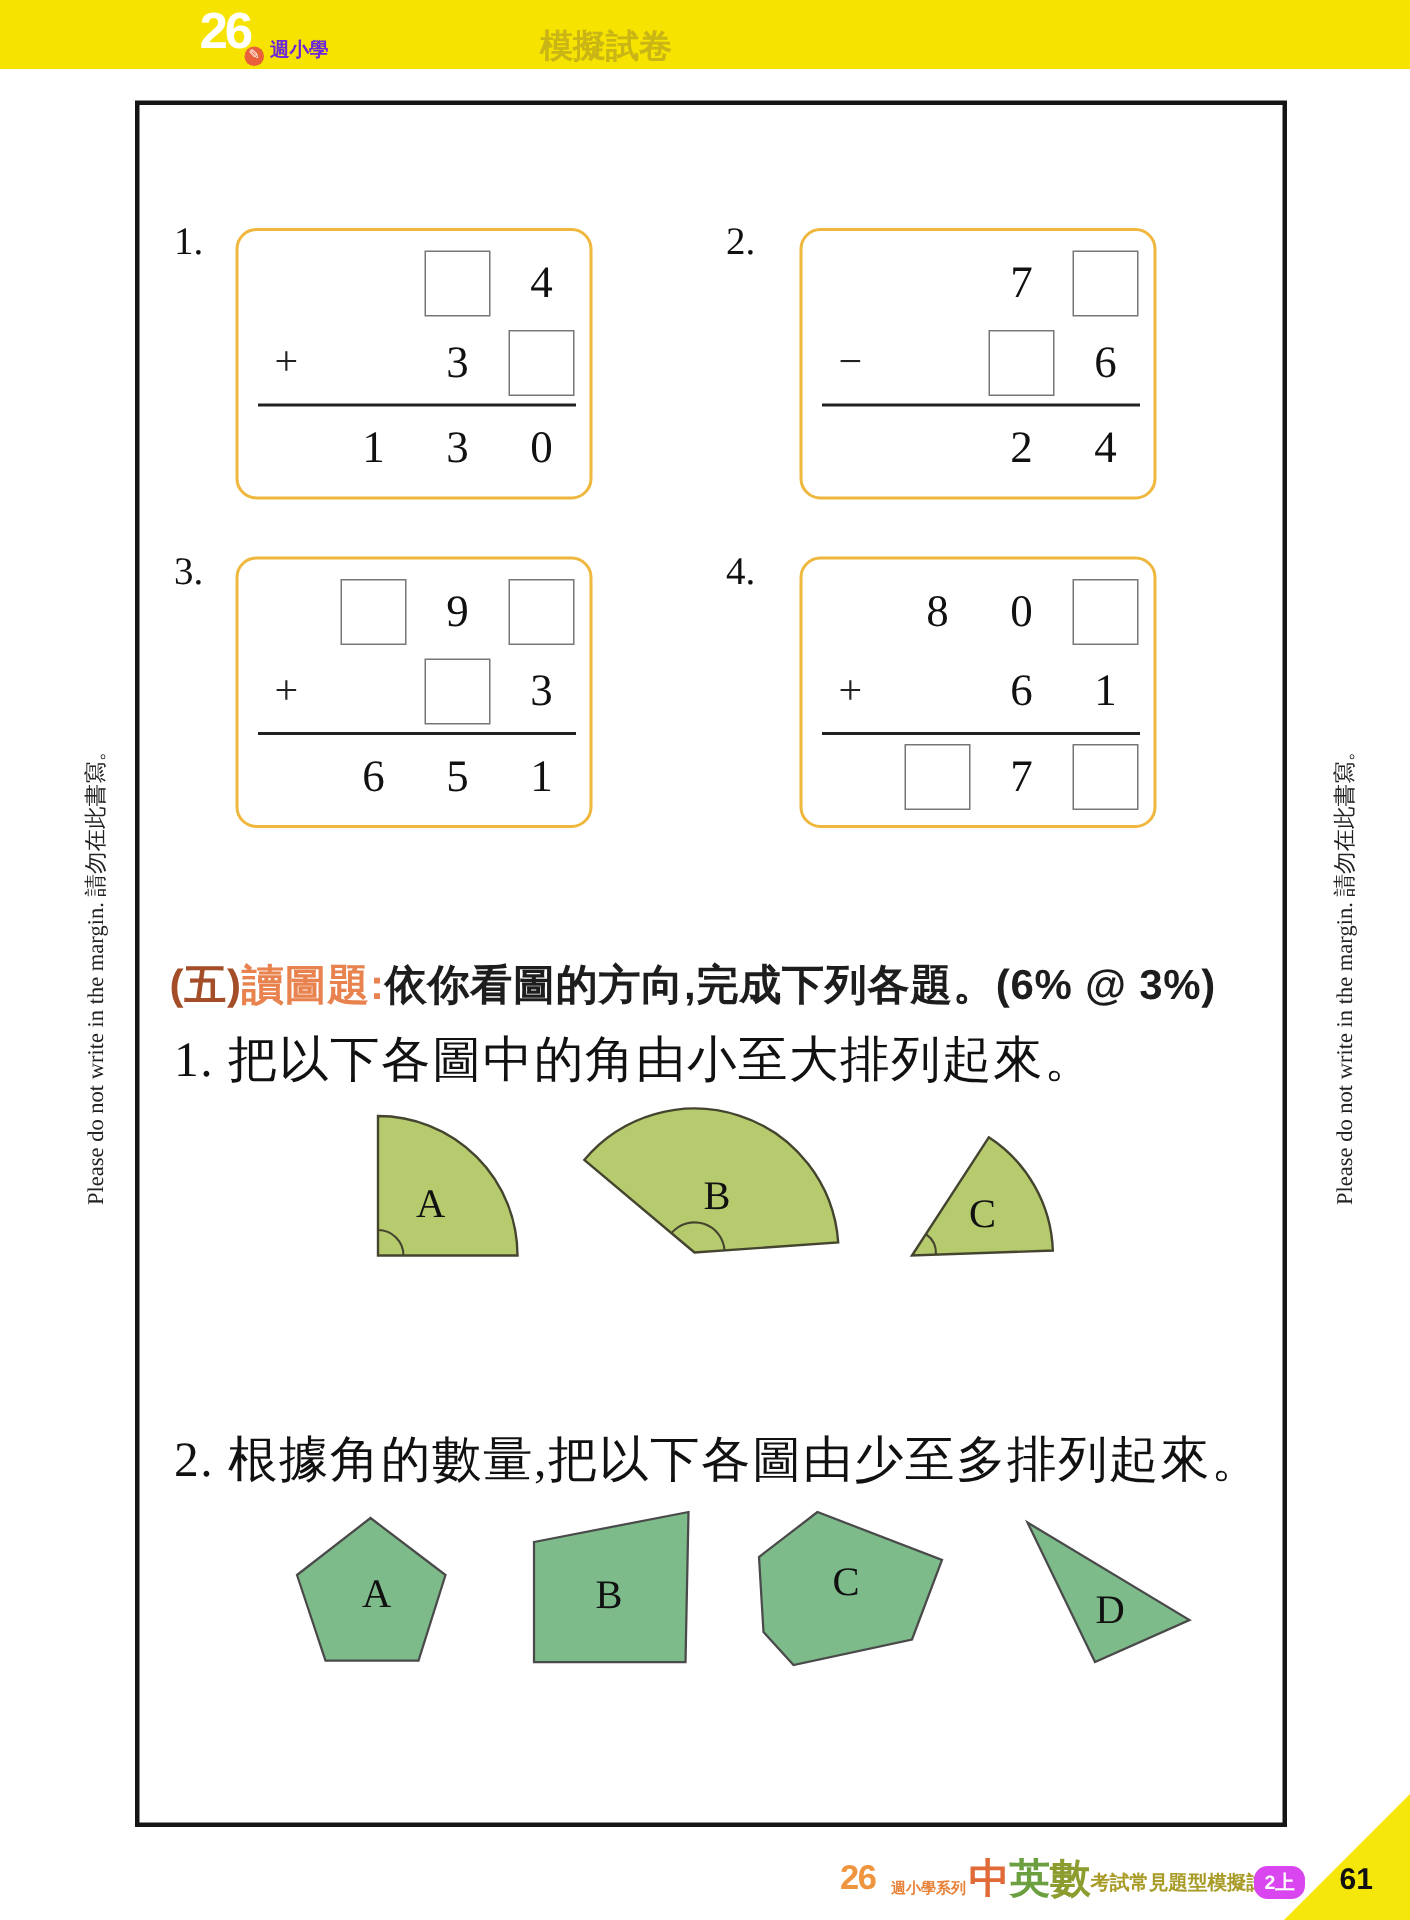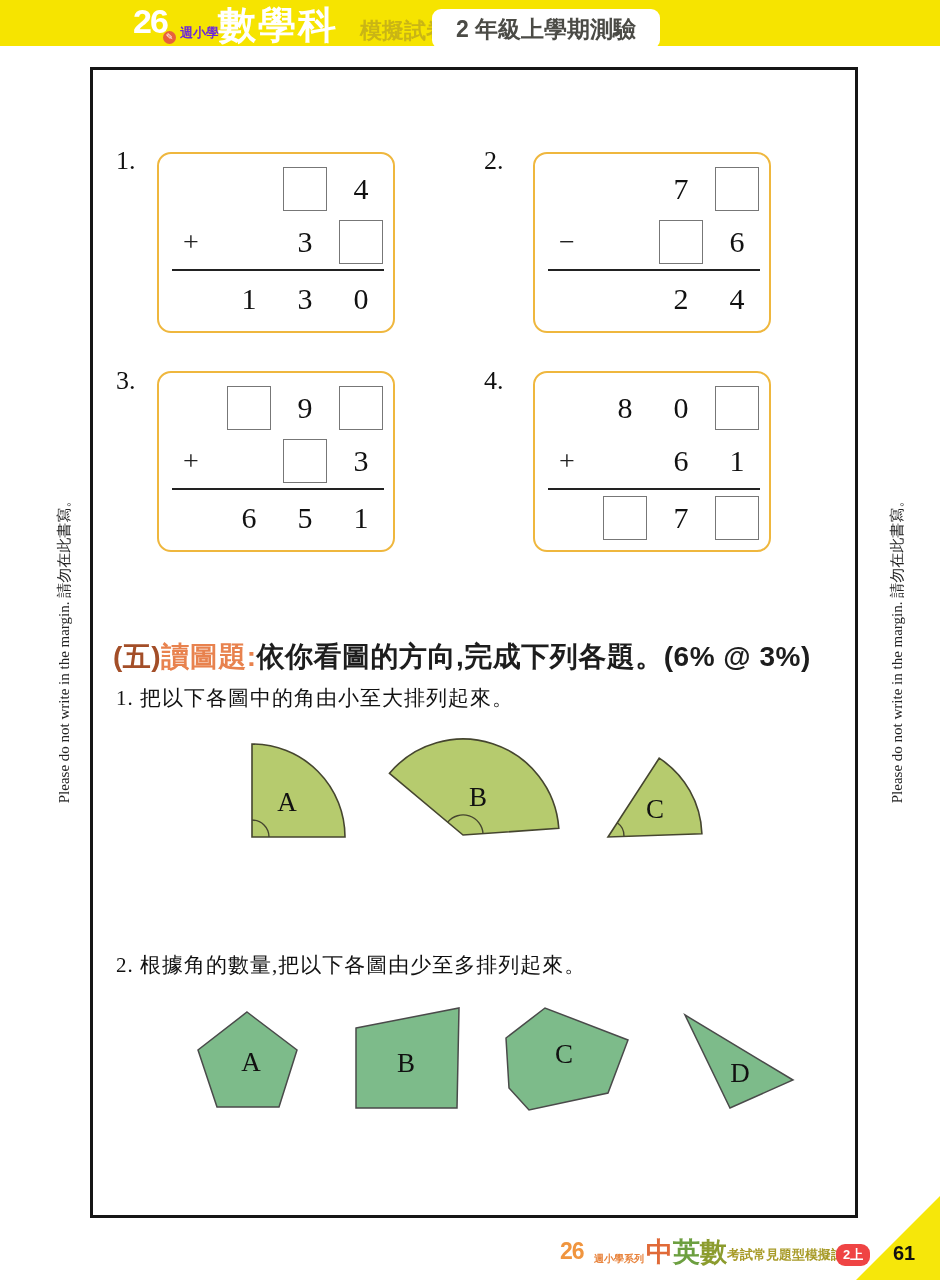--- a/index.html
+++ b/index.html
@@ -26,21 +26,21 @@
         box-sizing:border-box;background:#fff;}
   .margin-note{position:absolute;white-space:nowrap;font-family:"Liberation Serif",serif;
         font-size:15px;color:#222;transform:translate(-50%,-50%) rotate(-90deg);}
   .margin-note.left{left:64px;top:648px;}
   .margin-note.right{left:897px;top:648px;}
   
   .sec-heading{position:absolute;font-family:"Liberation Sans",sans-serif;font-weight:bold;
         font-size:28px;color:#1d1d1d;white-space:nowrap;letter-spacing:0.5px;}
   .sec-label{color:#A34E28;}
   .sec-title{color:#E8824E;}
-  .q-text{position:absolute;font-size:21px;color:#111;white-space:nowrap;letter-spacing:1px;}
+  .q-text{position:absolute;font-size:33px;color:#111;white-space:nowrap;letter-spacing:1px;}
   .prob-num{position:absolute;font-size:26px;color:#111;}
   
   .calc-box{position:absolute;width:238px;height:181px;border:2.5px solid #EFB73E;
         border-radius:14px;background:#fff;box-sizing:border-box;}
   .calc-inner{padding-top:9px;}
   .calc-row{display:flex;align-items:center;height:52px;padding-left:24px;}
   .calc-row.r2{height:54px;}
   .calc-row.res{height:56px;}
   .op{width:38px;font-size:28px;color:#222;}
   .cell{width:56px;height:52px;display:flex;align-items:center;justify-content:center;
@@ -63,40 +63,38 @@
         font-weight:bold;font-size:23px;color:#F0953F;letter-spacing:-1px;}
   .f-logo-suffix{position:absolute;left:594px;top:1252px;font-family:Liberation Mono, monospace;
         font-weight:bold;font-size:10px;color:#E8833C;}
   .f-title{position:absolute;left:646px;top:1234px;font-family:"Liberation Sans",sans-serif;
         font-weight:bold;font-size:27px;letter-spacing:0px;white-space:nowrap;}
   .f-title .c0{color:#E06A38;}
   .f-title .c1{color:#6C9F40;}
   .f-title .c2{color:#8C9C2E;}
   .f-subtitle{position:absolute;left:727px;top:1246px;font-family:"Liberation Sans",sans-serif;
         font-weight:bold;font-size:13px;color:#A89B28;white-space:nowrap;}
-  .f-badge{position:absolute;left:836px;top:1244px;background:#ef4444;color:#fff;
+  .f-badge{position:absolute;left:836px;top:1244px;background:#d946ef;color:#fff;
         font-family:"Liberation Sans",sans-serif;font-weight:bold;font-size:13px;
         padding:2px 7px;border-radius:9px;}
   .corner-triangle{position:absolute;left:856px;top:1196px;width:84px;height:84px;
         background:#F6E70A;clip-path:polygon(100% 0,100% 100%,0 100%);}
   .page-number{position:absolute;left:893px;top:1242px;font-family:"Liberation Sans",sans-serif;
         font-weight:bold;font-size:20px;color:#111;}
 </style>
 </head>
 <body>
 
 <div class="page">
 
   <div class="header-band"></div>
   <div class="logo-number">26</div>
   <div class="pencil-dot">✎</div>
   <div class="logo-suffix">週小學</div>
-  <div class="subject">數學科</div>
   <div class="paper-type">模擬試卷</div>
-  <div class="grade-badge">2 年級上學期測驗</div>
 
   <div class="margin-note left">Please do not write in the margin.  請勿在此書寫。</div>
   <div class="margin-note right">Please do not write in the margin.  請勿在此書寫。</div>
 
   <div class="frame"></div>
 
 
   <div class="prob-num" style="left:116px;top:146px;">1.</div>
   <div class="calc-box" style="left:157px;top:152px;">
     <div class="calc-inner">

